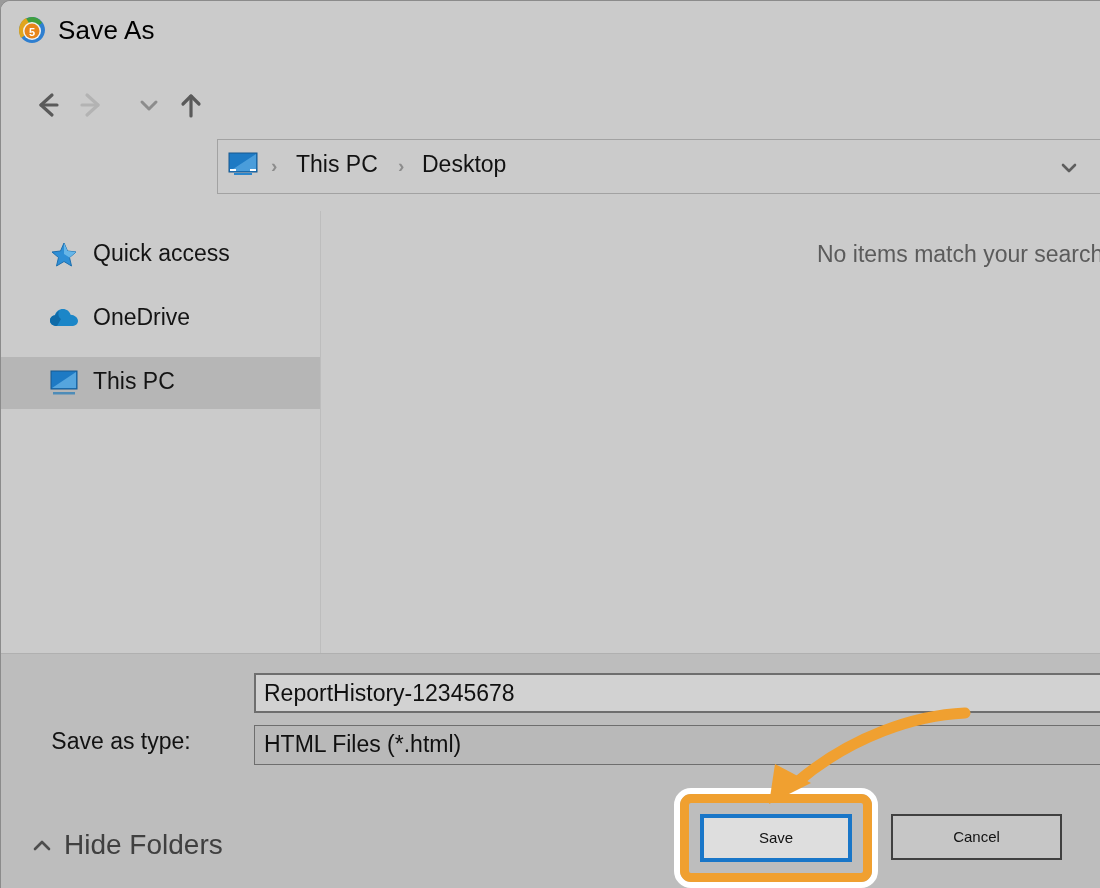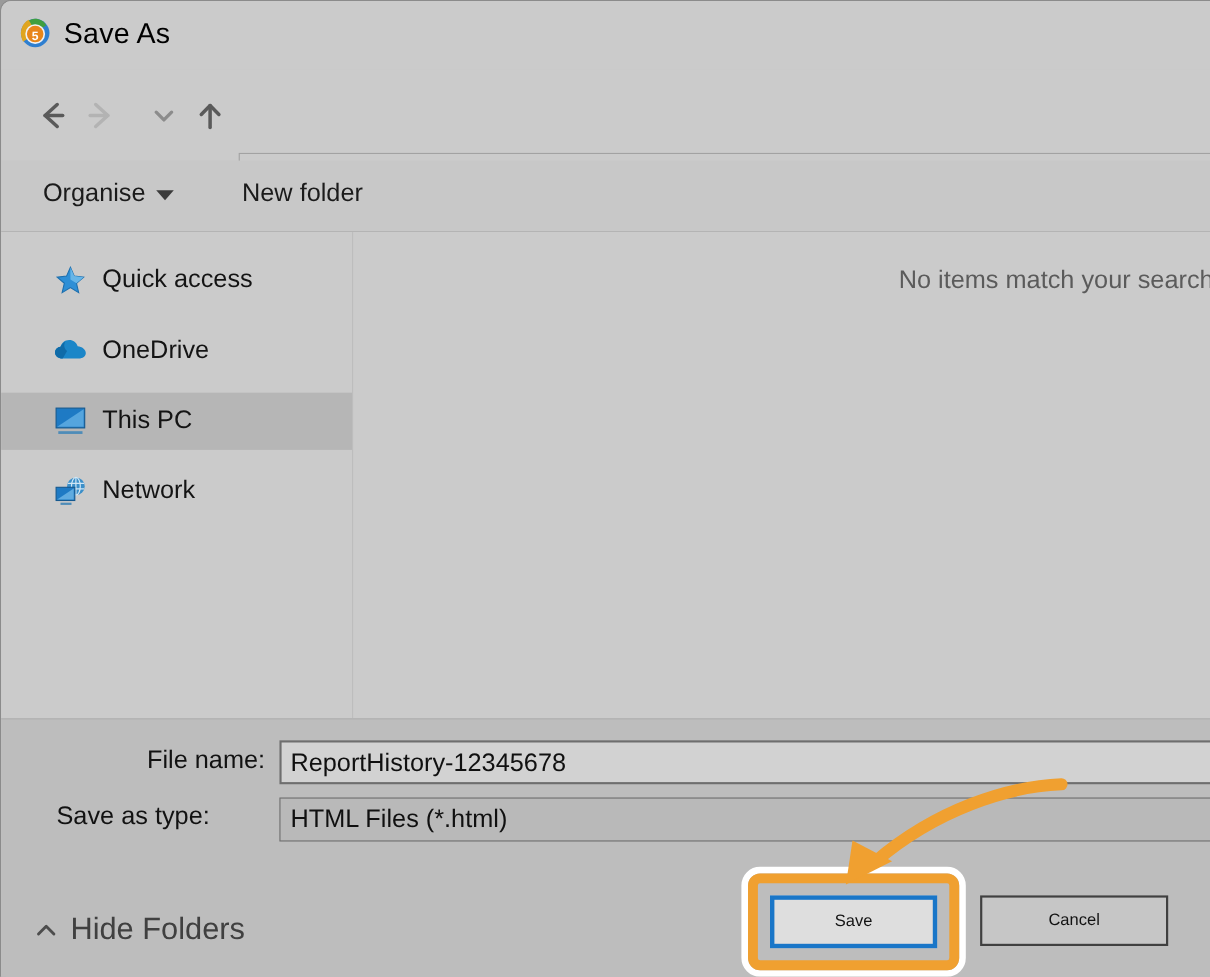--- a/index.html
+++ b/index.html
@@ -364,25 +364,20 @@
       <span class="crumb-sep" id="sep-1">›</span>
       <span class="crumb" id="crumb-1">Desktop</span>
       <span id="addr-chevron">
         <svg width="20" height="20" viewBox="0 0 20 20">
           <path d="M4 7 L10 13 L16 7" fill="none" stroke="#5e5e5e" stroke-width="2.6" stroke-linecap="round" stroke-linejoin="round"></path>
         </svg>
       </span>
     </div>
   </div>
 
-  <div id="commandbar">
-    <span id="organise-btn">Organise</span>
-    <span id="organise-arrow"></span>
-    <span id="newfolder-btn">New folder</span>
-  </div>
 
   <div id="body-area">
 
     <div id="sidebar">
 
       <div class="side-item" style="top:82px;">
         <span class="side-icon">
           <svg width="30" height="28" viewBox="0 0 30 28">
             <path d="M8 21 C3.5 21 1 18.5 1 15.5 C1 12.8 3.2 10.6 6 10.3 C6.8 6.6 10 4 13.9 4 C17.6 4 20.7 6.4 21.6 9.7 C25.5 9.9 29 12.6 29 16 C29 19 26.2 21 22.5 21 Z" fill="#1b86c8"></path>
             <path d="M8 21 C3.5 21 1 18.5 1 15.5 C1 12.8 3.2 10.6 6 10.3 C7 8.2 8.5 6.6 10.5 5.5 C8.6 8.2 9.2 12 12 14 Z" fill="#0f6ba8"></path>
@@ -405,43 +400,28 @@
         <span class="side-icon">
           <svg width="30" height="28" viewBox="0 0 30 28">
             <rect x="2" y="2" width="26" height="18" fill="#1e7ac4" stroke="#16598f" stroke-width="1"></rect>
             <path d="M3 19 L27 3 L27 19 Z" fill="#55a5de"></path>
             <rect x="4" y="23" width="22" height="2.5" fill="#4e8cb8"></rect>
           </svg>
         </span>
         <span class="side-label">This PC</span>
       </div>
 
-      <div class="side-item" style="top:210px;">
-        <span class="side-icon">
-          <svg width="30" height="28" viewBox="0 0 30 28">
-            <circle cx="20" cy="9" r="8" fill="#3b8fc9"></circle>
-            <path d="M12.5 6.5 L27.5 6.5 M12.5 11.5 L27.5 11.5" stroke="#cfe6f5" stroke-width="1.1"></path>
-            <ellipse cx="20" cy="9" rx="4" ry="8" fill="none" stroke="#cfe6f5" stroke-width="1.1"></ellipse>
-            <path d="M20 1 L20 17" stroke="#cfe6f5" stroke-width="1.1"></path>
-            <rect x="2" y="10" width="17" height="12" fill="#1e7ac4" stroke="#16598f" stroke-width="1"></rect>
-            <path d="M3 21 L18 11 L18 21 Z" fill="#5fabe0"></path>
-            <rect x="6" y="24" width="10" height="2" fill="#4e8cb8"></rect>
-          </svg>
-        </span>
-        <span class="side-label">Network</span>
-      </div>
     </div>
 
     <div id="filelist">
       <span id="empty-msg">No items match your search.</span>
     </div>
   </div>
 
   <div id="bottom-pane">
-    <span class="form-label" id="label-filename">File name:</span>
     <div id="filename-input">
       <span id="filename-value">ReportHistory-12345678</span>
     </div>
 
     <span class="form-label" id="label-filetype">Save as type:</span>
     <div id="filetype-combo">
       <span id="filetype-value">HTML Files (*.html)</span>
     </div>
 
     <div id="hide-folders">

